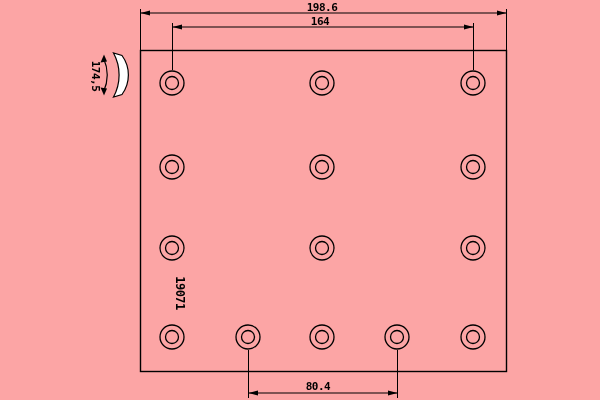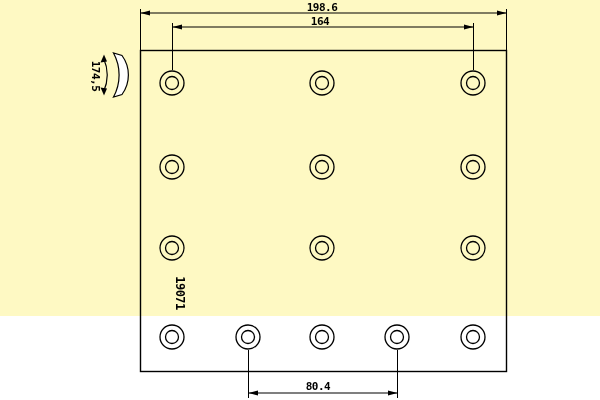--- a/index.html
+++ b/index.html
@@ -7,22 +7,22 @@
     padding: 0;
     background: #ffffff;
     width: 600px;
     height: 400px;
     overflow: hidden;
     font-family: "DejaVu Sans Mono", monospace;
   }
   .stage {
     position: relative;
     width: 600px;
-    height: 316px;
-    background: #fef9c3;
+    height: 400px;
+    background: #fca5a5;
     text-align: center;
   }
   svg { display: block; }
   .outline {
     fill: none;
     stroke: #000000;
     stroke-width: 1.4;
   }
   .hole {
     fill: none;

